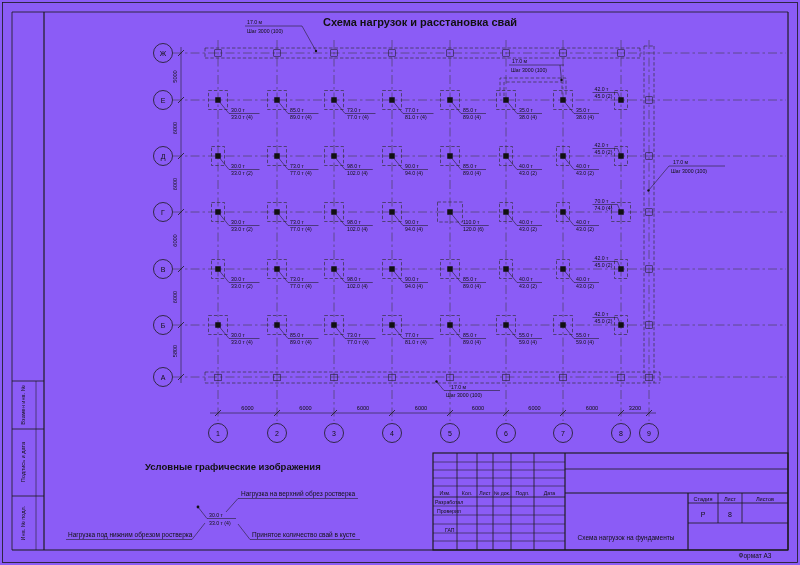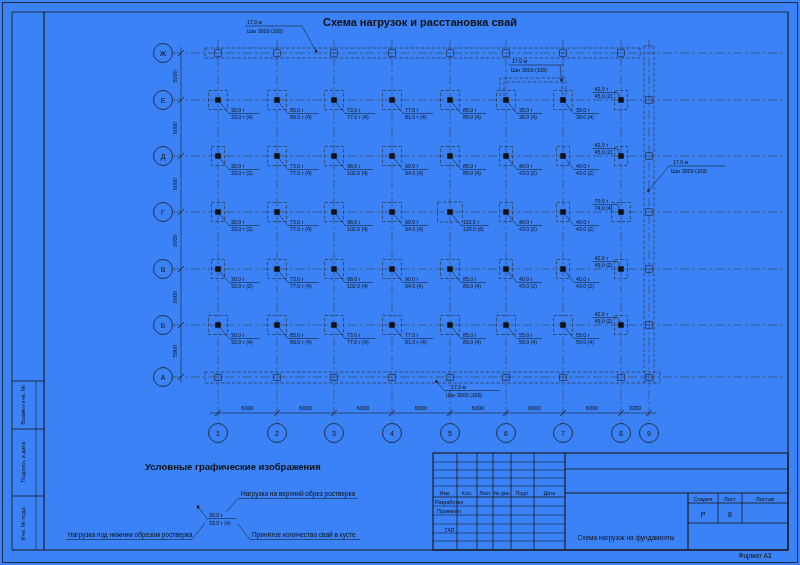--- a/index.html
+++ b/index.html
@@ -1,16 +1,16 @@
 <!DOCTYPE html>
 <html><head>
 <meta charset="utf-8">
 <style>
   html,body{margin:0;padding:0;background:#e8e8e6;}
-  .page{position:relative;width:800px;height:565px;background:#3b82f6;overflow:hidden;}
+  .page{position:relative;width:800px;height:565px;background:#8b5cf6;overflow:hidden;}
   svg{position:absolute;left:0;top:0;}
   .ln{stroke:#1a1a1a;stroke-width:0.8;fill:none;}
   .thk{stroke-width:1.15;}
   .thin{stroke-width:0.55;}
   .dd{stroke:#3c3c3c;stroke-width:0.55;stroke-dasharray:9,3,2.5,3;fill:none;}
   .dsh{stroke:#2e2e2e;stroke-width:0.65;stroke-dasharray:3.4,2;fill:none;}
   text{font-family:"Liberation Sans",sans-serif;fill:#111;}
   .t5{font-size:5.2px;}
   .t55{font-size:5.6px;}
   .t65{font-size:6.5px;}

